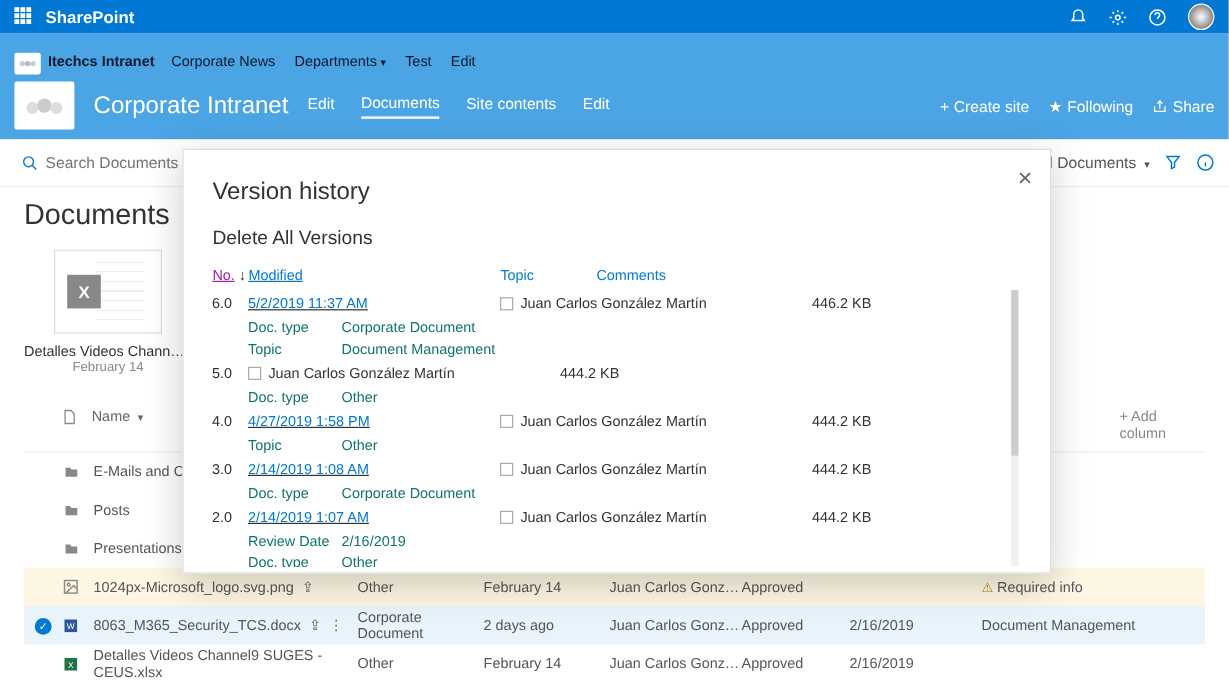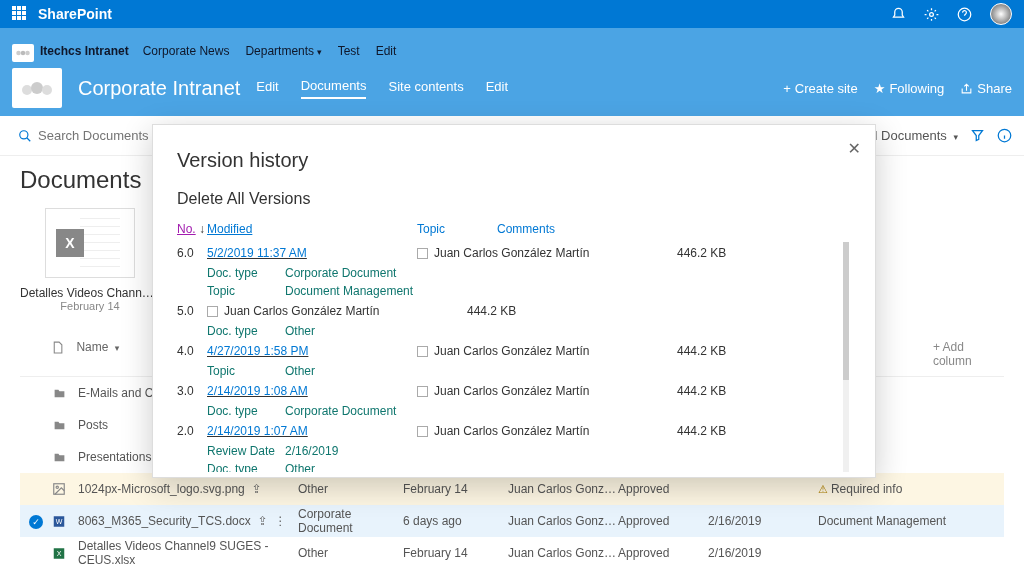--- a/index.html
+++ b/index.html
@@ -284,21 +284,21 @@
         <div class="row sel">
           <div class="col-check"><span class="chk">✓</span></div>
           <div class="col-icon">
             <svg width="14" height="15" viewBox="0 0 24 24">
               <rect x="3" y="3" width="18" height="18" fill="#2b579a"></rect>
               <text x="12" y="17" text-anchor="middle" fill="#fff" font-size="12" font-family="Arial">W</text>
             </svg>
           </div>
           <div class="col-name">8063_M365_Security_TCS.docx &nbsp;<span style="color:#666">⇪</span> &nbsp;<span style="color:#666">⋮</span></div>
           <div class="col-doctype">Corporate Document</div>
-          <div class="col-mod">6 days ago</div>
+          <div class="col-mod">2 days ago</div>
           <div class="col-modby">Juan Carlos González Mart</div>
           <div class="col-appr">Approved</div>
           <div class="col-rev">2/16/2019</div>
           <div class="col-topic">Document Management</div>
         </div>
         <div class="row">
           <div class="col-check"></div>
           <div class="col-icon">
             <svg width="14" height="15" viewBox="0 0 24 24">
               <rect x="3" y="3" width="18" height="18" fill="#217346"></rect>

